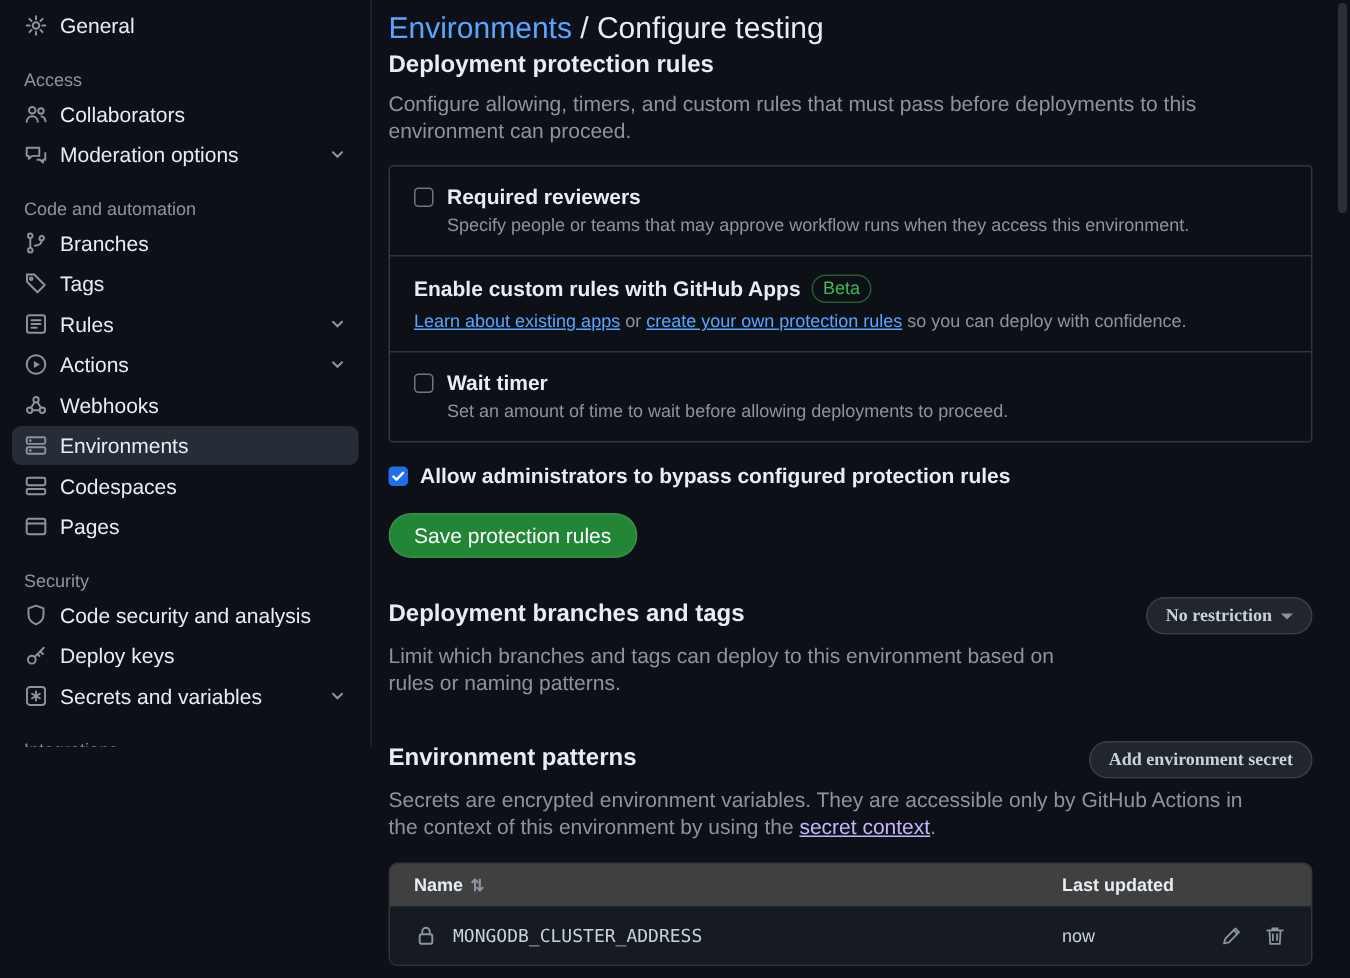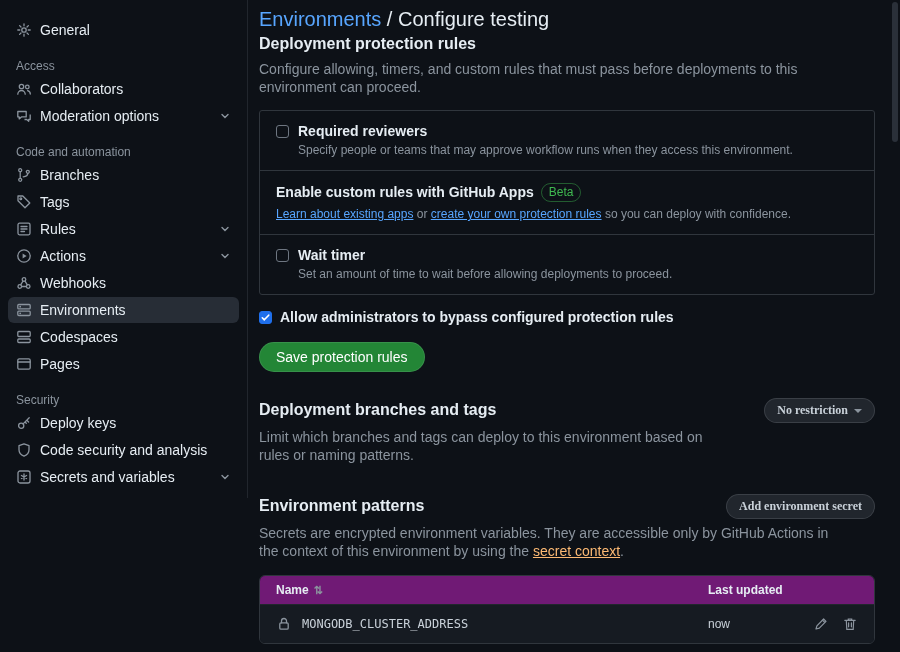--- a/index.html
+++ b/index.html
@@ -6,21 +6,21 @@
   html,body { margin:0; padding:0; }
   body {
     width:900px; height:652px; overflow:hidden;
     background:#0d1117; color:#e6edf3;
     font-family:"Liberation Sans", sans-serif; font-size:14px;
     display:flex;
   }
   
   .sidebar {
     width:248px; flex:0 0 248px; height:498px;
-    border-right:1px solid #21262d; padding-top:16px; overflow:hidden;
+    border-right:1px solid #21262d; padding-top:3px; overflow:hidden;
   }
   .nav-item {
     display:flex; align-items:center; gap:8px;
     margin:1px 8px; padding:5px 8px; border-radius:6px;
     cursor:pointer; color:#e6edf3; line-height:16px;
   }
   .nav-item.selected { background:#272d36; }
   .nav-icon { width:16px; height:16px; flex:0 0 16px; color:#8b949e; display:flex; align-items:center; justify-content:center; }
   .nav-icon svg { width:16px; height:16px; }
   .nav-label { flex:1; font-size:14px; white-space:nowrap; overflow:hidden; }
@@ -78,26 +78,26 @@
   .caret-down {
     width:0; height:0; border-left:4px solid transparent; border-right:4px solid transparent;
     border-top:4px solid #8b949e; display:inline-block;
   }
 
   .section-row { display:flex; align-items:flex-start; justify-content:space-between; }
   .block-branches { margin-top:26px; }
   .block-branches .desc { max-width:470px; margin-top:5px; }
   .block-secrets { margin-top:30px; }
   .block-secrets .desc { max-width:590px; margin-top:5px; }
-  .block-secrets .desc a { color:#fdba74; text-decoration:underline; cursor:pointer; }
+  .block-secrets .desc a { color:#c4b5fd; text-decoration:underline; cursor:pointer; }
 
   
   .secrets-table { margin-top:15px; border:1px solid #30363d; border-radius:6px; overflow:hidden; }
   .t-header {
-    display:flex; align-items:center; background:#701a75;
+    display:flex; align-items:center; background:#404040;
     padding:6px 16px; height:28px; font-size:12px; font-weight:600; color:#e6edf3;
   }
   .t-row {
     display:flex; align-items:center; padding:10px 16px; height:39px;
     border-top:1px solid #21262d;
   }
   .t-row.odd { background:#161b22; }
   .cell-name { flex:1; display:flex; align-items:center; gap:10px; min-width:0; }
   .lock-icon { width:16px; height:16px; color:#8b949e; display:flex; }
   .lock-icon svg { width:16px; height:16px; }
@@ -254,35 +254,35 @@
           <path d="M1.8 6h12.4"></path>
         </svg>
     </span>
     <span class="nav-label">Pages</span>
   </div>
 
   <div class="nav-section-title">Security</div>
 
   <div class="nav-item">
     <span class="nav-icon">
+      <svg viewBox="0 0 16 16" fill="none" stroke="currentColor" stroke-width="1.3" stroke-linejoin="round">
+          <path d="M8 1.8L13 3.6v4.2c0 3.1-2 5.2-5 6.4-3-1.2-5-3.3-5-6.4V3.6z"></path>
+        </svg>
+    </span>
+    <span class="nav-label">Code security and analysis</span>
+  </div>
+
+  <div class="nav-item">
+    <span class="nav-icon">
       <svg viewBox="0 0 16 16" fill="none" stroke="currentColor" stroke-width="1.3" stroke-linecap="round">
           <circle cx="5.2" cy="10.8" r="2.6"></circle>
           <path d="M7.1 8.9l6.1-6.1M10.8 5.2L12.6 7M9 7l1.3 1.3"></path>
         </svg>
     </span>
     <span class="nav-label">Deploy keys</span>
-  </div>
-
-  <div class="nav-item">
-    <span class="nav-icon">
-      <svg viewBox="0 0 16 16" fill="none" stroke="currentColor" stroke-width="1.3" stroke-linejoin="round">
-          <path d="M8 1.8L13 3.6v4.2c0 3.1-2 5.2-5 6.4-3-1.2-5-3.3-5-6.4V3.6z"></path>
-        </svg>
-    </span>
-    <span class="nav-label">Code security and analysis</span>
   </div>
 
   <div class="nav-item">
     <span class="nav-icon">
       <svg viewBox="0 0 16 16" fill="none" stroke="currentColor" stroke-width="1.3" stroke-linecap="round">
           <rect x="2" y="2" width="12" height="12" rx="2"></rect>
           <path d="M8 5v6M5.4 6.5l5.2 3M10.6 6.5l-5.2 3"></path>
         </svg>
     </span>
     <span class="nav-label">Secrets and variables</span>

